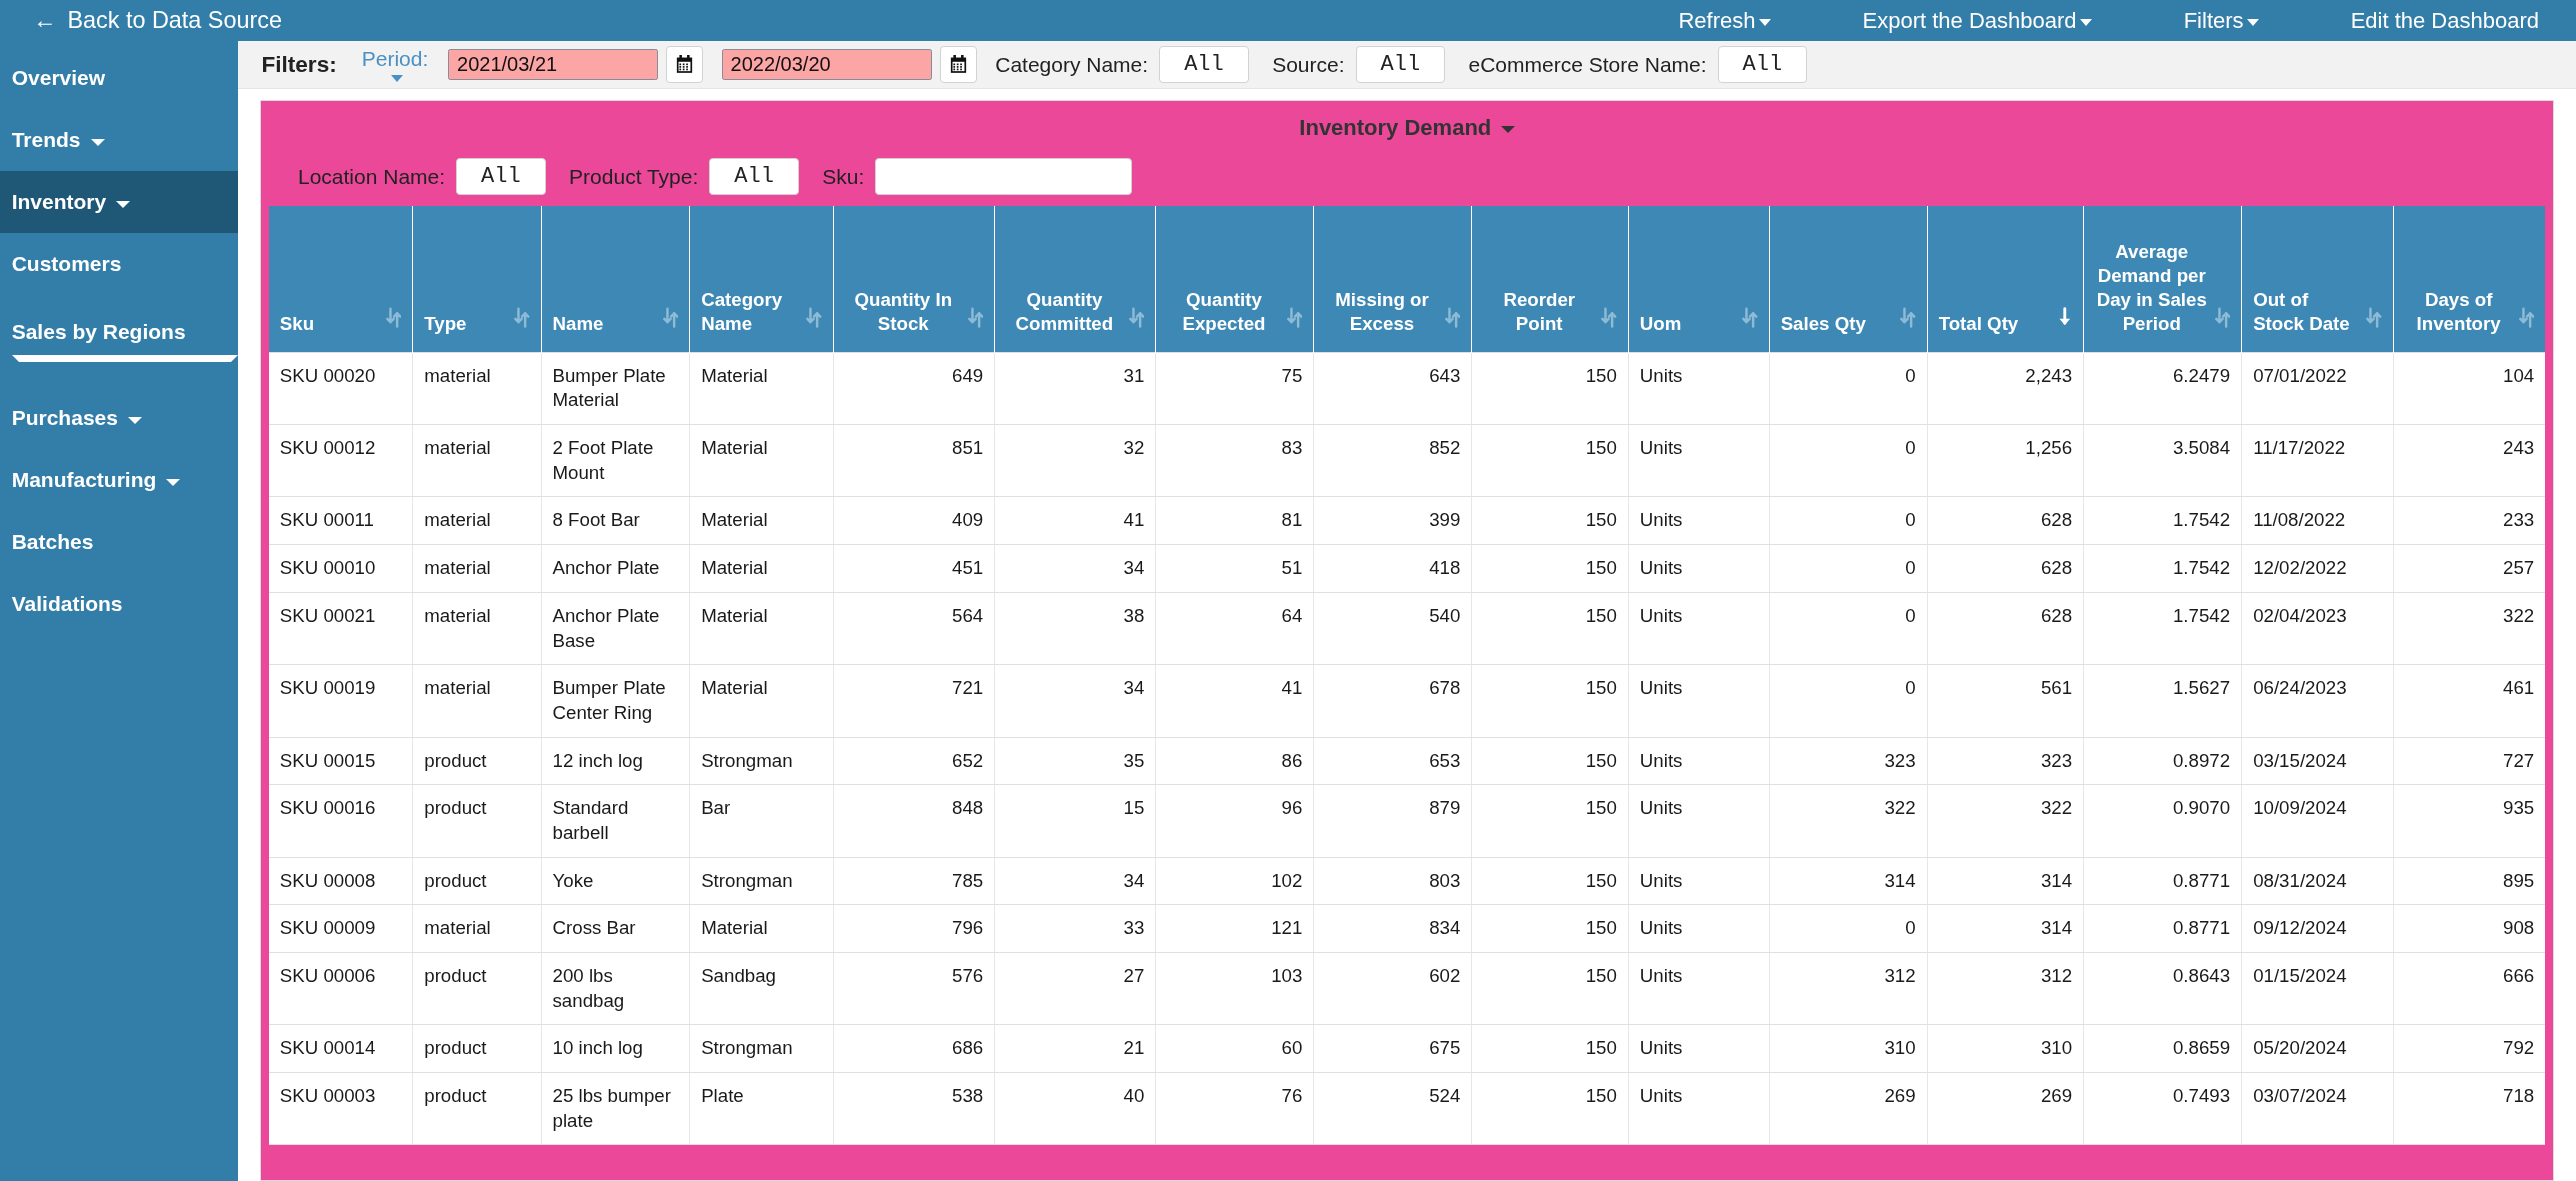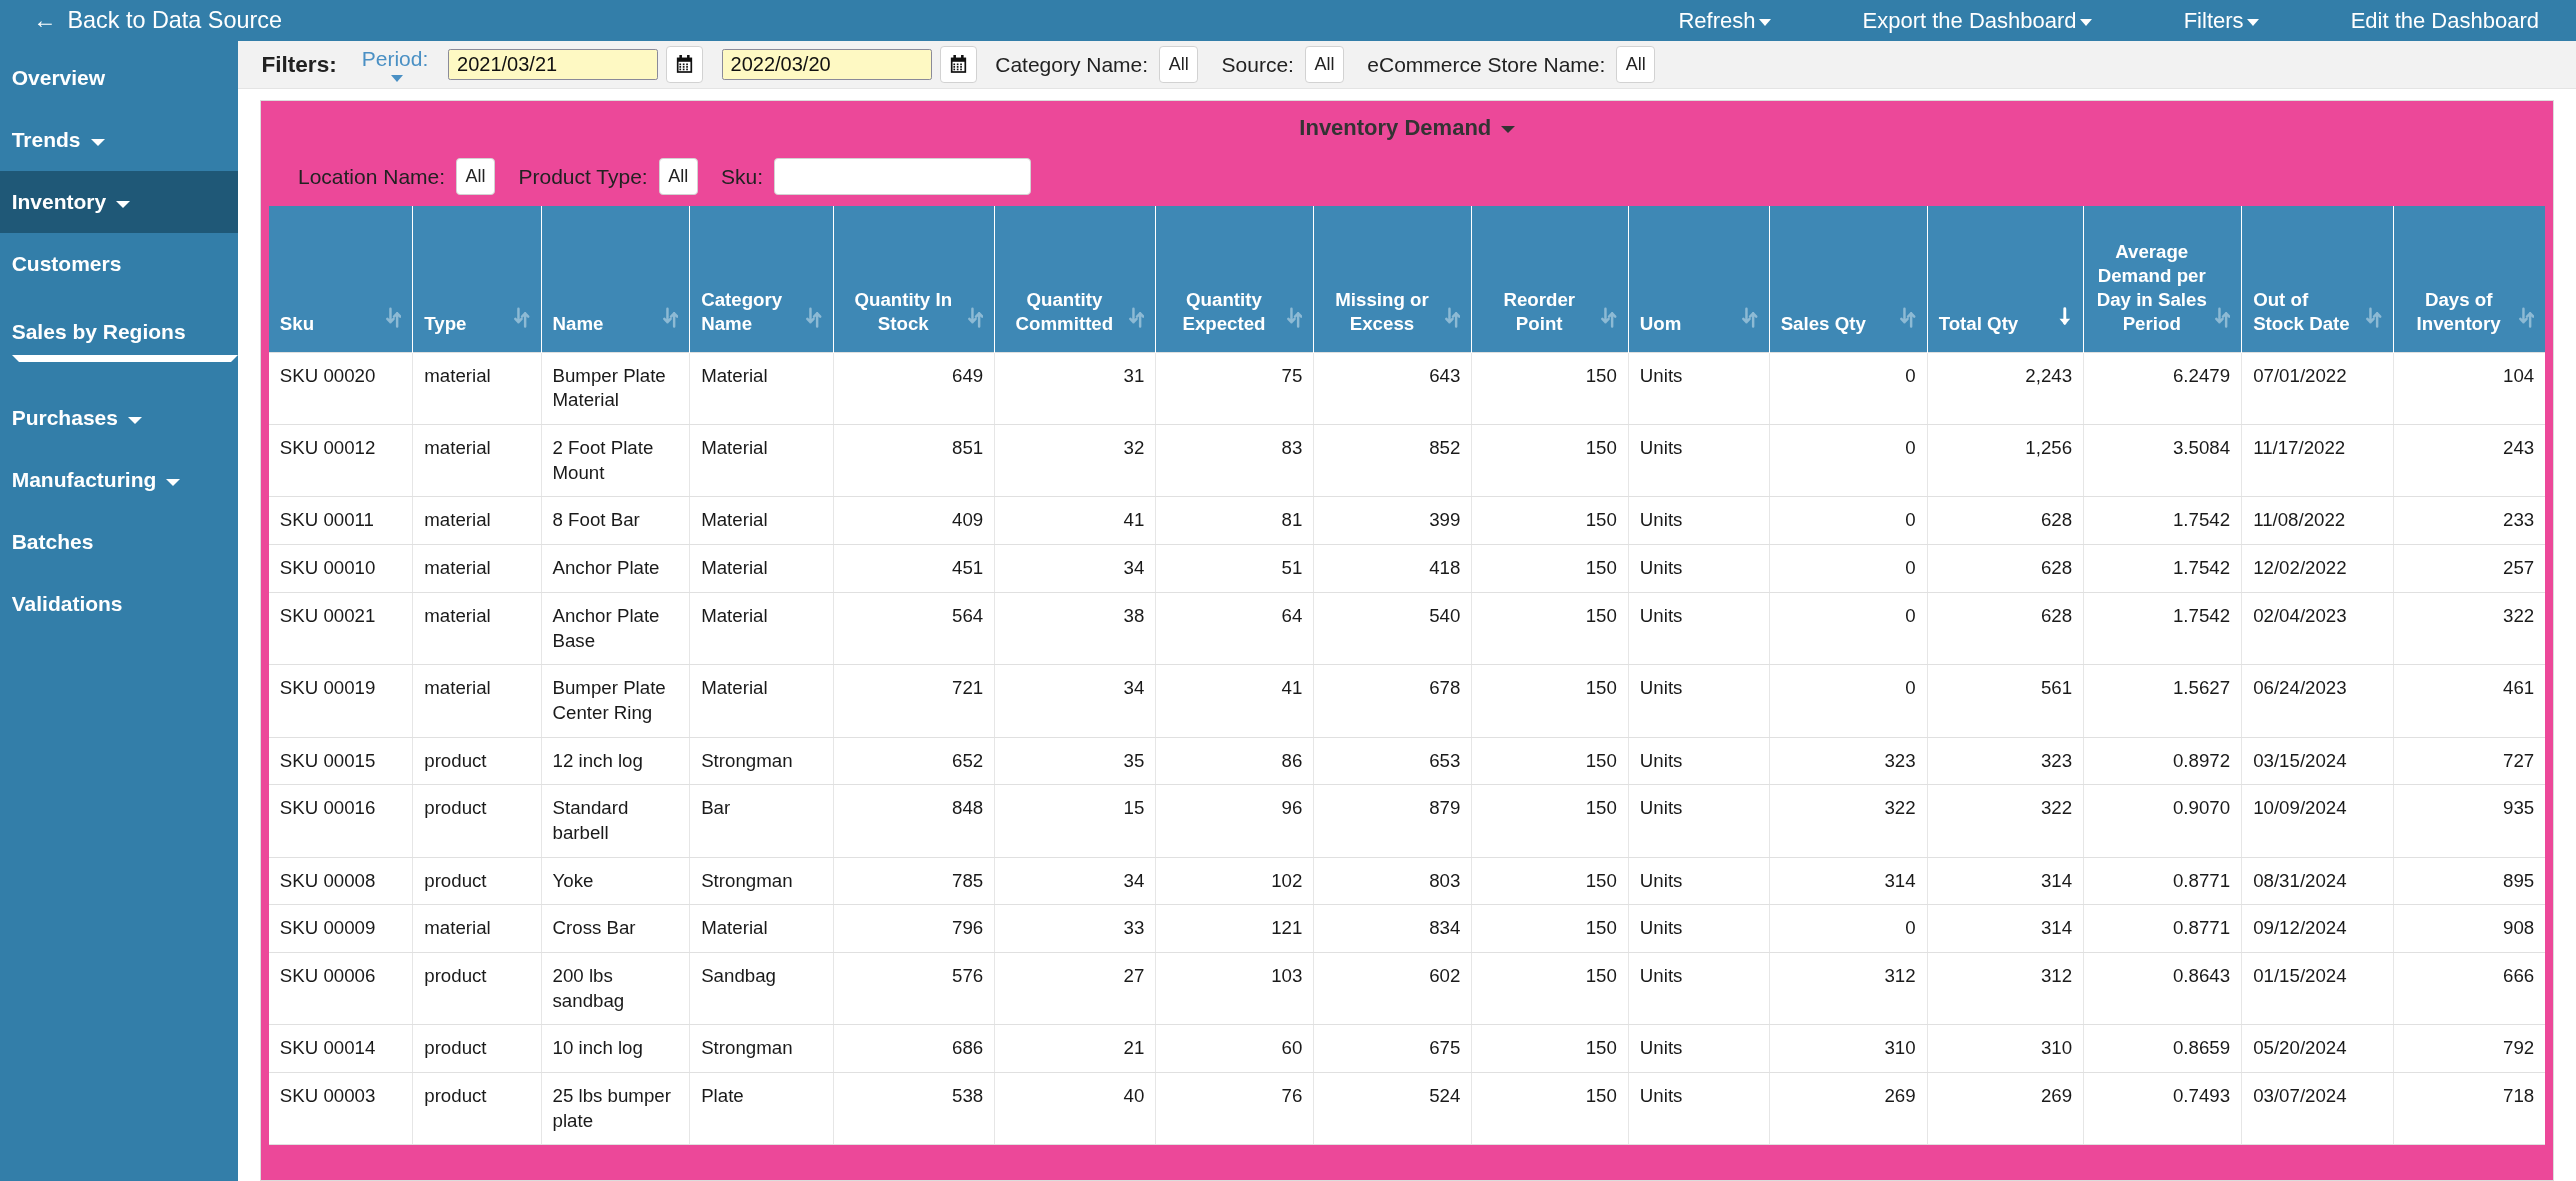--- a/index.html
+++ b/index.html
@@ -86,38 +86,38 @@
   }
   .filters-label { font-size: 22.6px; font-weight: bold; color: #222; margin-right: 25px; }
   .period-drop {
     font-size: 21px; color: #4a90c4; cursor: pointer;
     display: flex; align-items: center; margin-right: 20px; flex-direction: column;
   }
   .period-drop .caret-down { border-top-color: #4a90c4; }
   .date-input {
     width: 210px; height: 31px;
     border: 0.8px solid #8a8a99; border-radius: 2.3px;
-    background: #fef9c3; font-size: 20px; color: #111;
+    background: #fca5a5; font-size: 20px; color: #111;
     padding: 0 7.8px; font-family: "Liberation Sans", sans-serif;
     outline: none;
   }
   .cal-btn {
     width: 37px; height: 37px; margin-left: 7.8px; margin-right: 18.7px;
     border: 0.8px solid #d2d2d2; border-radius: 3.9px; background: #ffffff;
     display: flex; align-items: center; justify-content: center;
     cursor: pointer;
   }
   .cal-icon { width: 17px; height: 18.7px; display:block; }
   .flabel { font-size: 21px; color: #222; margin-right: 11px; white-space: nowrap; }
   .pill-btn {
-    min-width: 39px; height: 37px; padding: 0 5px;
+    min-width: 39px; height: 37px; padding: 0 24px;
     border: 0.8px solid #d2d2d2; border-radius: 3.9px; background: #ffffff;
-    font-size: 18px; color: #222; cursor: pointer;
+    font-size: 22px; color: #222; cursor: pointer;
     display: flex; align-items: center; justify-content: center;
-    margin-right: 23.4px; font-family: Liberation Sans, sans-serif;
+    margin-right: 23.4px; font-family: Liberation Mono, monospace;
   }
 
   
   .panel {
     margin: 11px 22px 0 22px;
     border: 0.8px solid #dcdcdc;
     background: #ec4899;
     flex: 1; min-height: 0;
     display: flex; flex-direction: column;
     overflow: hidden;

